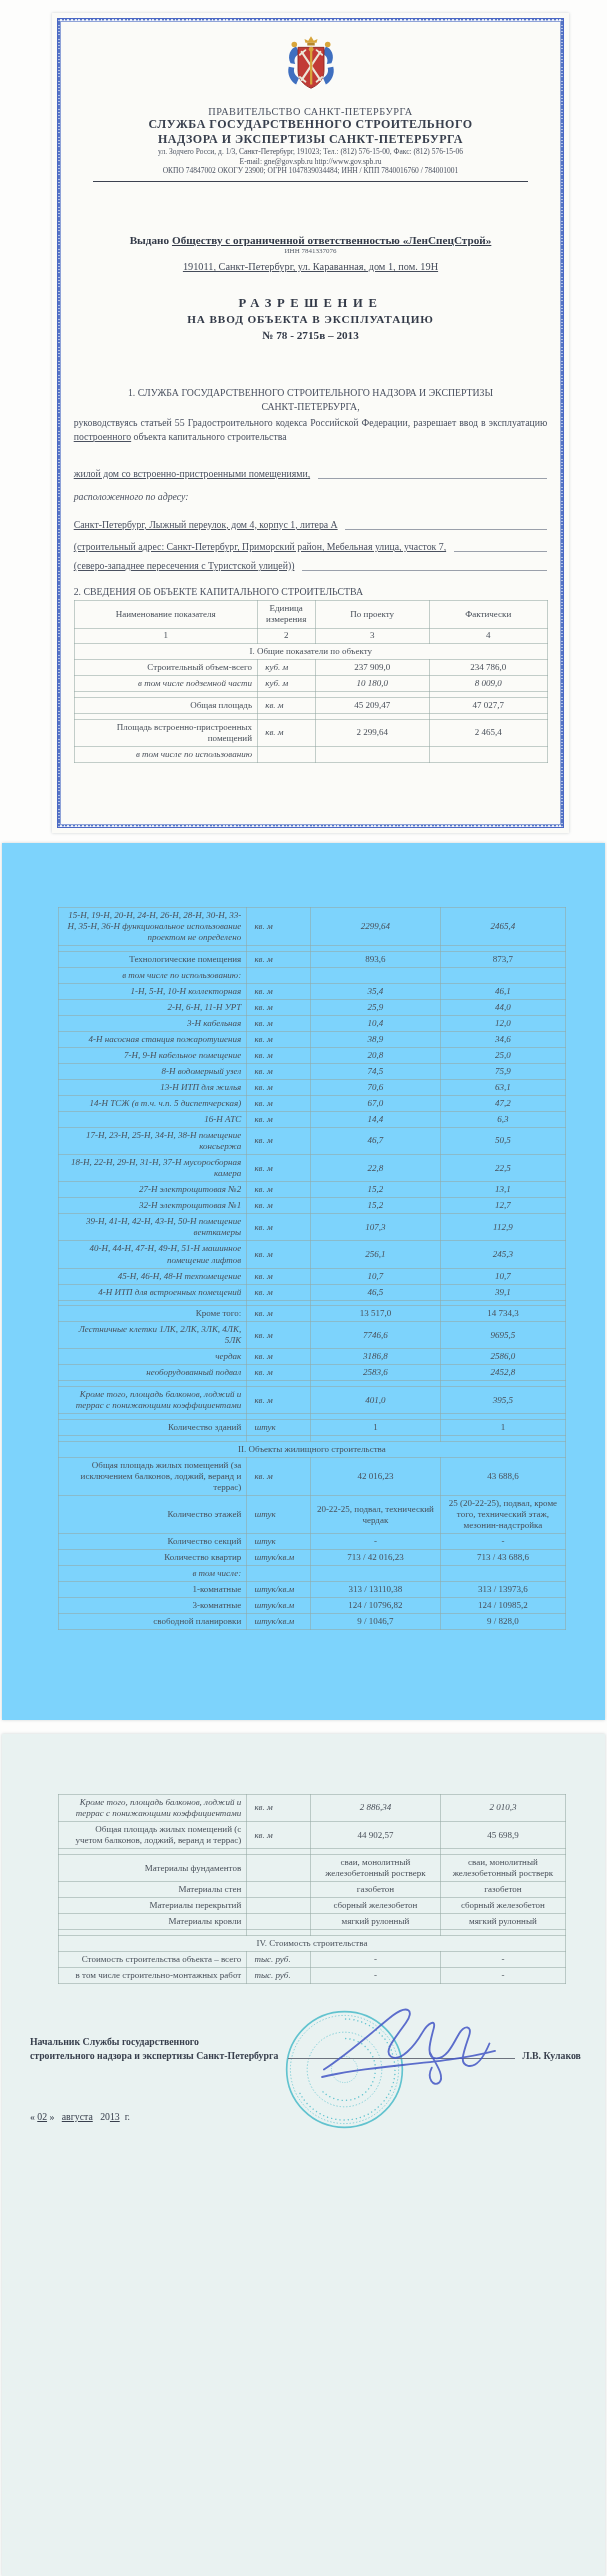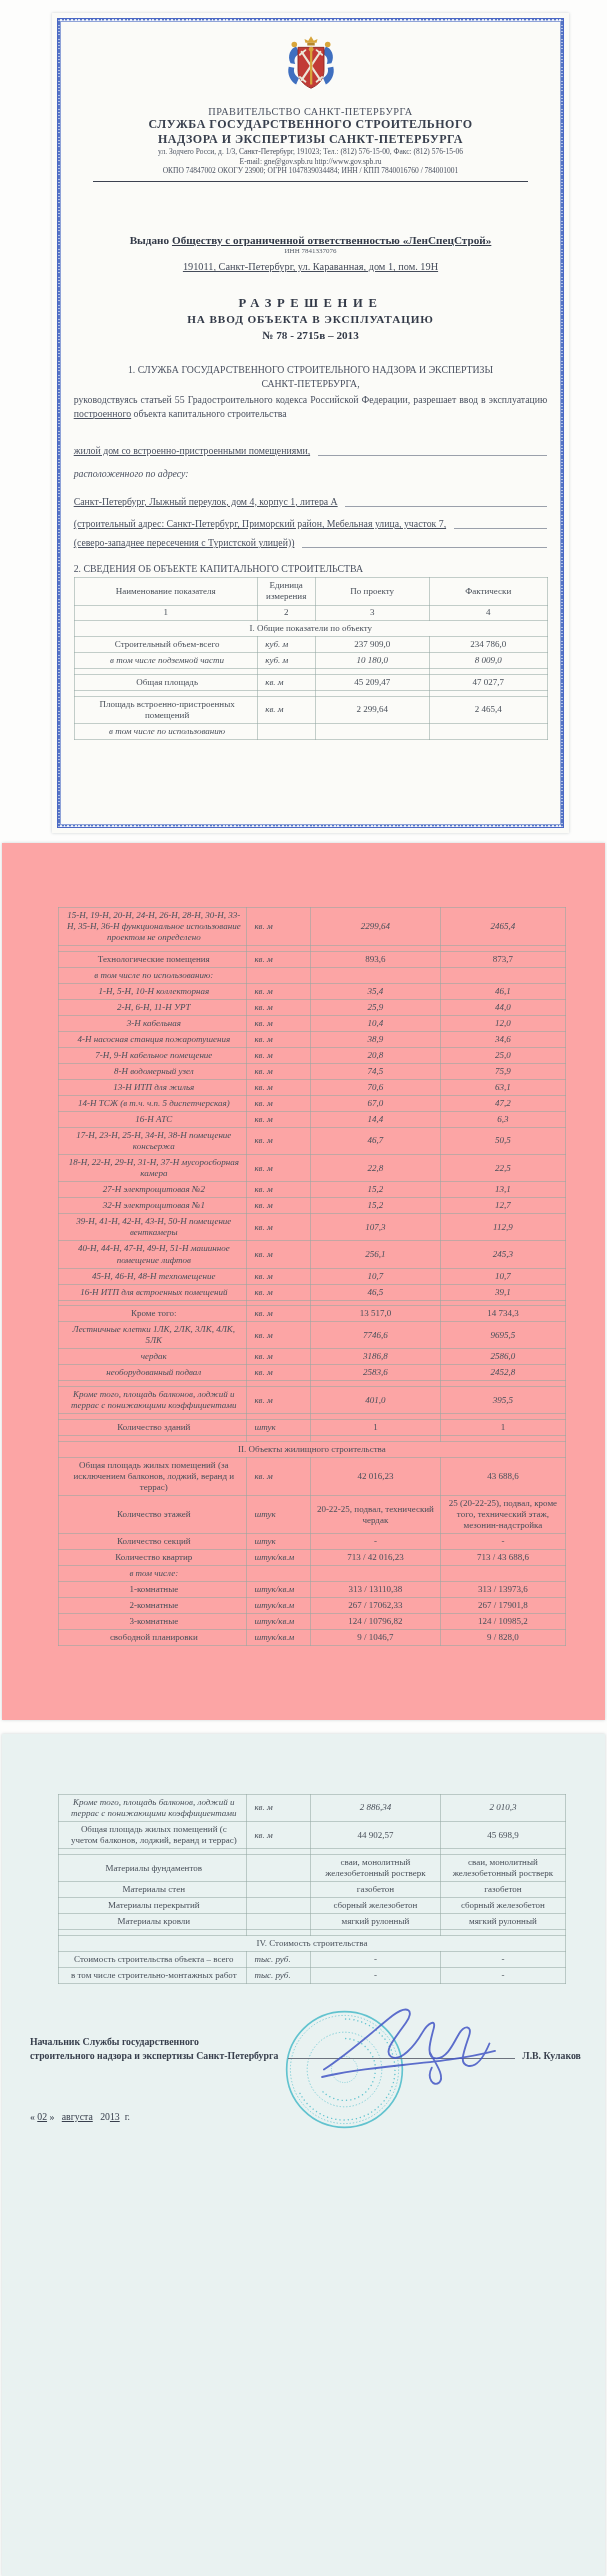--- a/index.html
+++ b/index.html
@@ -31,52 +31,52 @@
   .contact-line{font-size:7.5px;color:#4a5160;line-height:9.8px;}
   .contact-line:first-of-type{margin-top:4.7px;}
   .head-rule{margin:4.7px auto 0;width:92%;border:0;border-top:1.5px solid #3c4250;}
   .issued{margin-top:52px;font-size:11.2px;font-weight:bold;color:#333a48;}
   .issued .u{text-decoration:underline;}
   .inn-line{font-size:7px;margin-top:0.9px;color:#555c68;}
   .raddr{margin-top:6.5px;font-size:10.3px;text-decoration:underline;color:#454c5a;}
   .title{margin-top:23.4px;font-size:12.6px;font-weight:bold;letter-spacing:5.6px;color:#333a48;}
   .subtitle{font-size:11.2px;font-weight:bold;letter-spacing:0.9px;line-height:16px;color:#333a48;}
   .docnum{font-size:11.2px;font-weight:bold;line-height:16px;color:#333a48;}
-  .clause-org{margin-top:20px;font-size:9.8px;line-height:14px;color:#4a5160;}
+  .clause-org{margin-top:43px;font-size:9.8px;line-height:14px;color:#4a5160;}
   .clause-body{margin-top:1.9px;font-size:9.8px;line-height:14px;text-align:justify;color:#4a5160;}
   .clause-body .u{text-decoration:underline;}
   .line-row{display:flex;align-items:flex-end;margin-top:0;}
   .line-row .txt{font-size:9.8px;text-decoration:underline;white-space:nowrap;color:#4a5160;}
   .line-row .tail{flex:1;border-bottom:0.9px solid #9aa0ab;margin-left:7.5px;height:.95em;}
   .objname{margin-top:20.5px;}
   .located{margin-top:12px;text-align:left;font-size:9.8px;font-style:italic;color:#4a5160;}
   .objaddr{margin-top:12px;}
   .constr{margin-top:7.5px;}
   .constr2{margin-top:3.7px;align-items:flex-end;}
   .sect2{margin-top:15px;text-align:left;font-size:9.8px;color:#4a5160;}
   
   table.doc{border-collapse:collapse;table-layout:fixed;background:transparent;}
   table.doc td,table.doc th{
     border:0.9px solid rgba(148,168,163,.55);
     font-weight:normal;font-size:9px;line-height:11.2px;
     padding:1.9px 4.7px;vertical-align:middle;color:#49505a;
     overflow:hidden;
   }
   table.doc th{text-align:center;}
-  table.doc td.c0{text-align:center;padding-left:7.5px;}
+  table.doc td.c0{text-align:right;padding-left:7.5px;}
   table.doc td.c1{text-align:left;padding-left:7.5px;font-style:italic;}
   table.doc td.c2,table.doc td.c3{text-align:center;}
   tr.em td{font-style:italic;}
   tr.blank td{height:4.7px;padding:0;}
   td.section-row{text-align:center;font-weight:bold;font-style:normal!important;color:#39404e;}
   
   #t1{margin:3px auto 0;width:473px;}
   #t1 th{font-size:9px;}
   
-  #page2{left:1.9px;top:843px;width:603px;height:877px;background:#fca5a5;}
+  #page2{left:1.9px;top:843px;width:603px;height:877px;background:#7dd3fc;}
   #page3{left:1.9px;top:1734px;width:603px;height:842px;background:#e9f2f1;}
   #t2{position:absolute;left:56px;top:64px;width:506px;}
   #t3{position:absolute;left:56px;top:60px;width:506px;}
   
   .sig-row{position:absolute;left:28px;right:24px;top:301px;display:flex;align-items:flex-end;}
   .sig-pos{font-size:9.8px;font-weight:bold;line-height:13.5px;text-align:left;color:#39404e;}
   .sig-line{flex:1;border-bottom:0.9px solid #6d737e;margin:0 7.5px 2.8px 9.3px;height:1em;}
   .sig-name{font-size:9.8px;font-weight:bold;white-space:nowrap;color:#39404e;margin-bottom:0.9px;}
   .stamp{position:absolute;left:280px;top:273px;opacity:.75;}
   .signature{position:absolute;left:316px;top:263px;}
@@ -341,21 +341,21 @@
           <td class="c2">256,1</td>
           <td class="c3">245,3</td>
         </tr>
         <tr class="em">
           <td class="c0">45-Н, 46-Н, 48-Н техпомещение</td>
           <td class="c1">кв. м</td>
           <td class="c2">10,7</td>
           <td class="c3">10,7</td>
         </tr>
         <tr class="em">
-          <td class="c0">16-Н  ИТП для встроенных помещений</td>
+          <td class="c0">4-Н  ИТП для встроенных помещений</td>
           <td class="c1">кв. м</td>
           <td class="c2">46,5</td>
           <td class="c3">39,1</td>
         </tr>
         <tr class="blank">
           <td class="c0"></td>
           <td class="c1"></td>
           <td class="c2"></td>
           <td class="c3"></td>
         </tr>
@@ -444,26 +444,20 @@
           <td class="c0">в том числе:</td>
           <td class="c1"></td>
           <td class="c2"></td>
           <td class="c3"></td>
         </tr>
         <tr>
           <td class="c0">1-комнатные</td>
           <td class="c1">штук/кв.м</td>
           <td class="c2">313 / 13110,38</td>
           <td class="c3">313 / 13973,6</td>
-        </tr>
-        <tr>
-          <td class="c0">2-комнатные</td>
-          <td class="c1">штук/кв.м</td>
-          <td class="c2">267 / 17062,33</td>
-          <td class="c3">267 / 17901,8</td>
         </tr>
         <tr>
           <td class="c0">3-комнатные</td>
           <td class="c1">штук/кв.м</td>
           <td class="c2">124 / 10796,82</td>
           <td class="c3">124 / 10985,2</td>
         </tr>
         <tr>
           <td class="c0">свободной планировки</td>
           <td class="c1">штук/кв.м</td>

